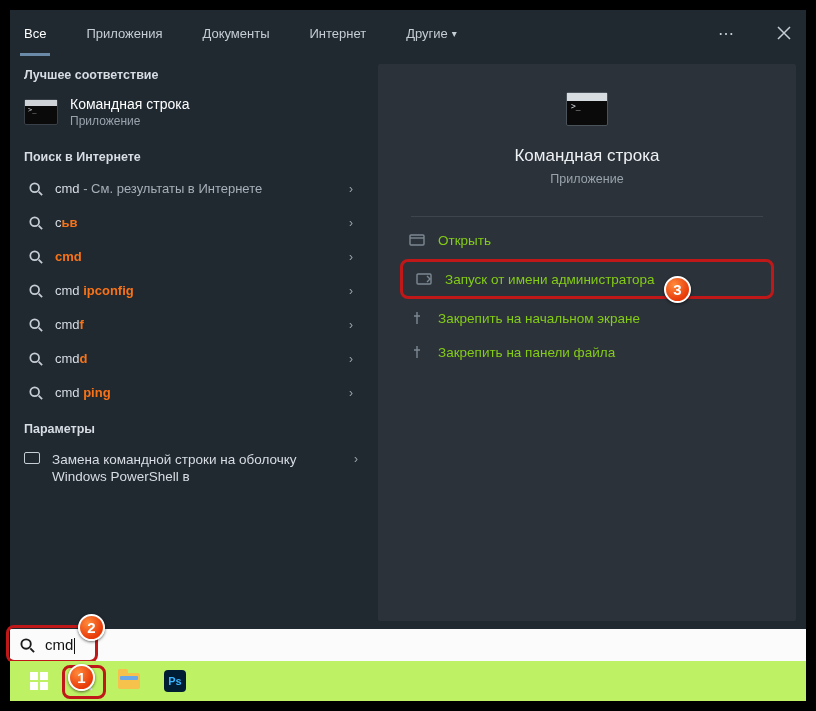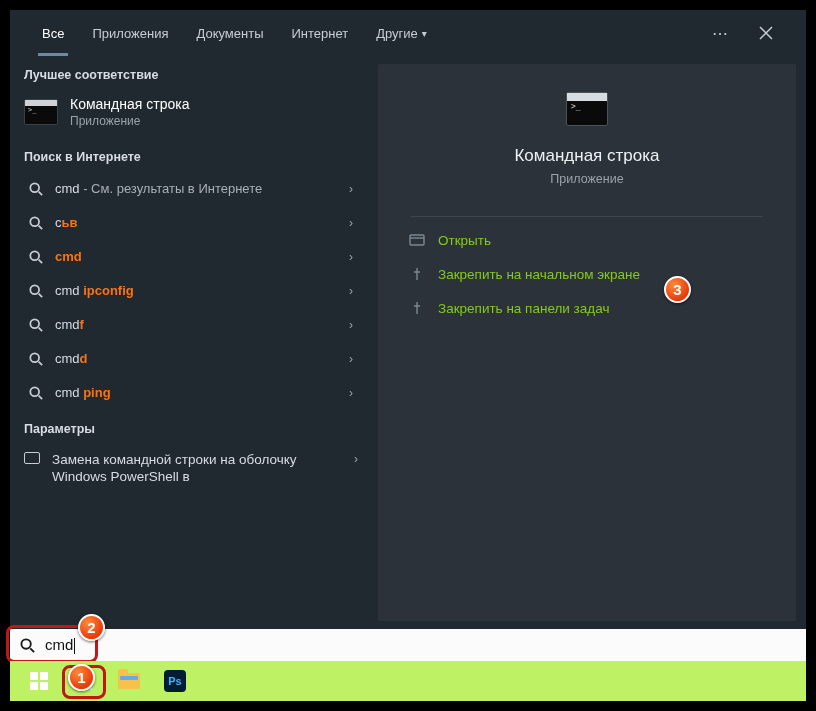--- a/index.html
+++ b/index.html
@@ -1,21 +1,21 @@
 <!DOCTYPE html>
 <html><head>
 <meta charset="utf-8">
 <style>
   * { box-sizing: border-box; margin: 0; padding: 0; font-family: "Segoe UI", Arial, sans-serif; }
   body { background: #000; width: 816px; height: 711px; overflow: hidden; position: relative; }
 
   .shell { position: absolute; left: 10px; top: 10px; width: 796px; height: 691px; background: #202830; }
 
   
-  .tabs { display: flex; align-items: center; height: 46px; padding: 0 18px; color: #c6cdd4; font-size: 13px; }
+  .tabs { display: flex; align-items: center; height: 46px; padding: 0 0; color: #c6cdd4; font-size: 13px; gap: 12px; }
   .tab { padding: 0 14px; height: 46px; display: flex; align-items: center; cursor: pointer; position: relative; }
   .tab.active { color: #fff; }
   .tab.active::after { content: ""; position: absolute; left: 10px; right: 10px; bottom: 0; height: 3px; background: #6a8aa8; }
   .tab .chev { margin-left: 4px; font-size: 10px; }
   .tabs .spacer { flex: 1; }
   .dots { padding: 0 14px; font-size: 16px; letter-spacing: 2px; cursor: pointer; }
   .close-btn { width: 44px; height: 46px; display: flex; align-items: center; justify-content: center; cursor: pointer; color: #c6cdd4; }
   .close-btn svg { width: 14px; height: 14px; }
 
   
@@ -196,36 +196,47 @@
         <div class="action">
           <span class="aicon">
               <svg viewBox="0 0 16 14">
                 <rect x="1" y="2" width="14" height="10" rx="1"></rect>
                 <path d="M1 5 H15"></path>
               </svg>
             </span>
           <span>Открыть</span>
         </div>
 
+        <div class="highlight-action">
+          <div class="action">
+            <span class="aicon">
+                <svg viewBox="0 0 16 14">
+                  <rect x="1" y="2" width="14" height="10" rx="1"></rect>
+                  <path d="M11 4 l3 3 -3 3"></path>
+                </svg>
+              </span>
+            <span>Запуск от имени администратора</span>
+          </div>
+        </div>
 
         <div class="action">
           <span class="aicon">
               <svg viewBox="0 0 16 14">
                 <path d="M8 1 v7 M5 5 h6 M8 8 l0 5"></path>
               </svg>
             </span>
           <span>Закрепить на начальном экране</span>
         </div>
         <div class="action">
           <span class="aicon">
               <svg viewBox="0 0 16 14">
                 <path d="M8 1 v7 M5 5 h6 M8 8 l0 5"></path>
               </svg>
             </span>
-          <span>Закрепить на панели задач</span>
+          <span>Закрепить на панели файла</span>
         </div>
       </div>
     </div>
   </div>
 
   <div class="search-bar">
     <div class="search-highlight"></div>
     <svg viewBox="0 0 16 16">
         <circle cx="6.5" cy="6.5" r="5"></circle>
         <path d="M11 11 L15 15"></path>

